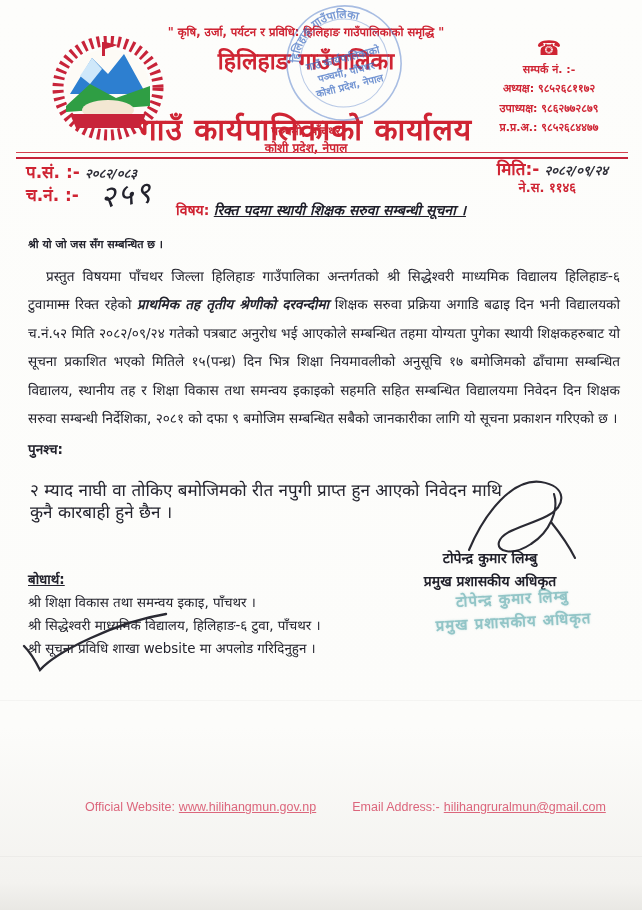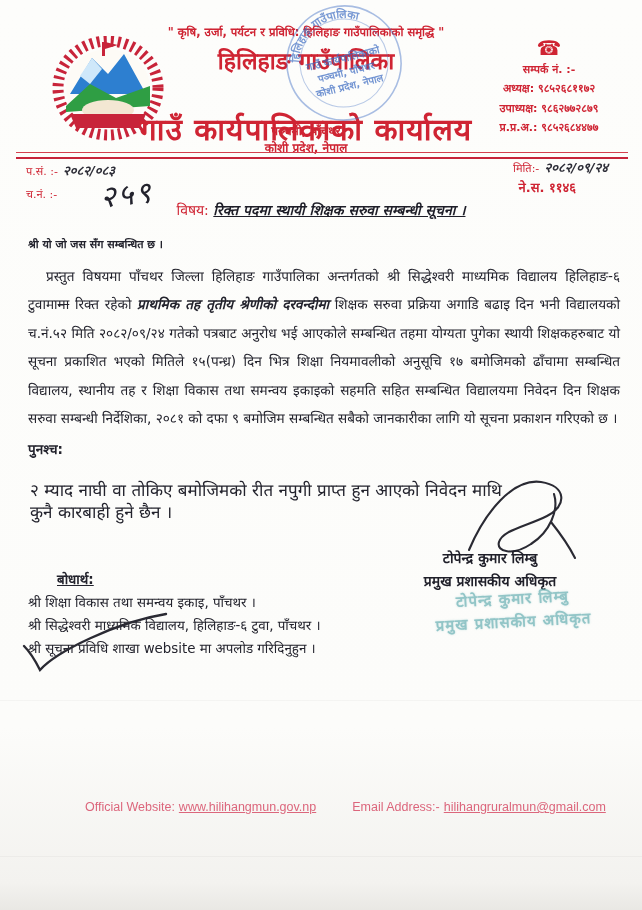--- a/index.html
+++ b/index.html
@@ -38,34 +38,34 @@
     border-top:1px solid #d4404e;border-bottom:2px solid #c6233a;
   }
   
   .logo{position:absolute;left:50px;top:36px;width:122px;height:108px;}
   
   .stamp-blue{
     position:absolute;left:283px;top:0px;width:122px;height:126px;
     pointer-events:none;opacity:.8;
   }
   
-  .ref-label{color:#cf2433;font-weight:normal;font-size:11px;}
+  .ref-label{color:#cf2433;font-weight:bold;font-size:17px;}
   .ref-val{color:#2e2e38;font-size:13px;font-style:italic;font-weight:bold;}
   .row-ps{position:absolute;left:26px;top:160px;}
   .row-cn{position:absolute;left:26px;top:183px;}
   .cn-hand{
     position:absolute;left:74px;top:-10px;
     font-family:"DejaVu Serif",serif;font-size:30px;color:#23232d;
     transform:rotate(-6deg);font-style:italic;letter-spacing:2px;
   }
   .row-miti{position:absolute;right:34px;top:157px;text-align:right;}
   .row-nes{position:absolute;right:66px;top:178px;color:#cf2433;font-weight:bold;font-size:13px;}
   
   .subject{position:absolute;top:200px;left:0;right:0;text-align:center;font-size:14px;}
-  .subject .s-label{color:#cf2433;font-weight:normal;}
+  .subject .s-label{color:#cf2433;font-weight:bold;}
   .subject .s-text{color:#1e1e28;font-weight:bold;text-decoration:underline;font-style:italic;}
   
   .saluta{position:absolute;left:28px;top:236px;font-size:11px;font-weight:bold;color:#23232d;}
   .para{
     position:absolute;left:28px;right:22px;top:262px;
     font-size:13.6px;color:#23232d;line-height:28.4px;text-align:justify;
     text-indent:18px;
   }
   .para b{font-weight:bold;font-style:italic;}
   .para .strike{text-decoration:line-through;}
@@ -83,21 +83,21 @@
   .sig-title{font-size:14px;font-weight:bold;margin-top:4px;}
   .stamp-teal{
     position:absolute;left:398px;top:588px;width:230px;text-align:center;
     color:#6fb3b6;opacity:.75;transform:rotate(-3deg);
     font-weight:bold;font-size:15px;line-height:1.5;letter-spacing:1px;
     text-shadow:0 0 2px rgba(111,179,182,.55);
     pointer-events:none;
   }
   
   .cc{position:absolute;left:28px;top:568px;font-size:13.4px;color:#23232d;line-height:23px;}
-  .cc-head{font-weight:bold;text-decoration:underline;margin-left:29px;}
+  .cc-head{font-weight:bold;text-decoration:underline;}
   .checkmark{position:absolute;left:16px;top:612px;width:180px;height:70px;}
   
   .footer{
     position:absolute;left:85px;right:20px;top:800px;
     font-family:"Liberation Sans","DejaVu Sans",sans-serif;
     font-size:12.5px;color:#dc667c;display:flex;gap:36px;align-items:baseline;
   }
   .footer a{color:#dc667c;text-decoration:underline;cursor:pointer;}
   .f-label{margin-right:4px;}
 </style>

